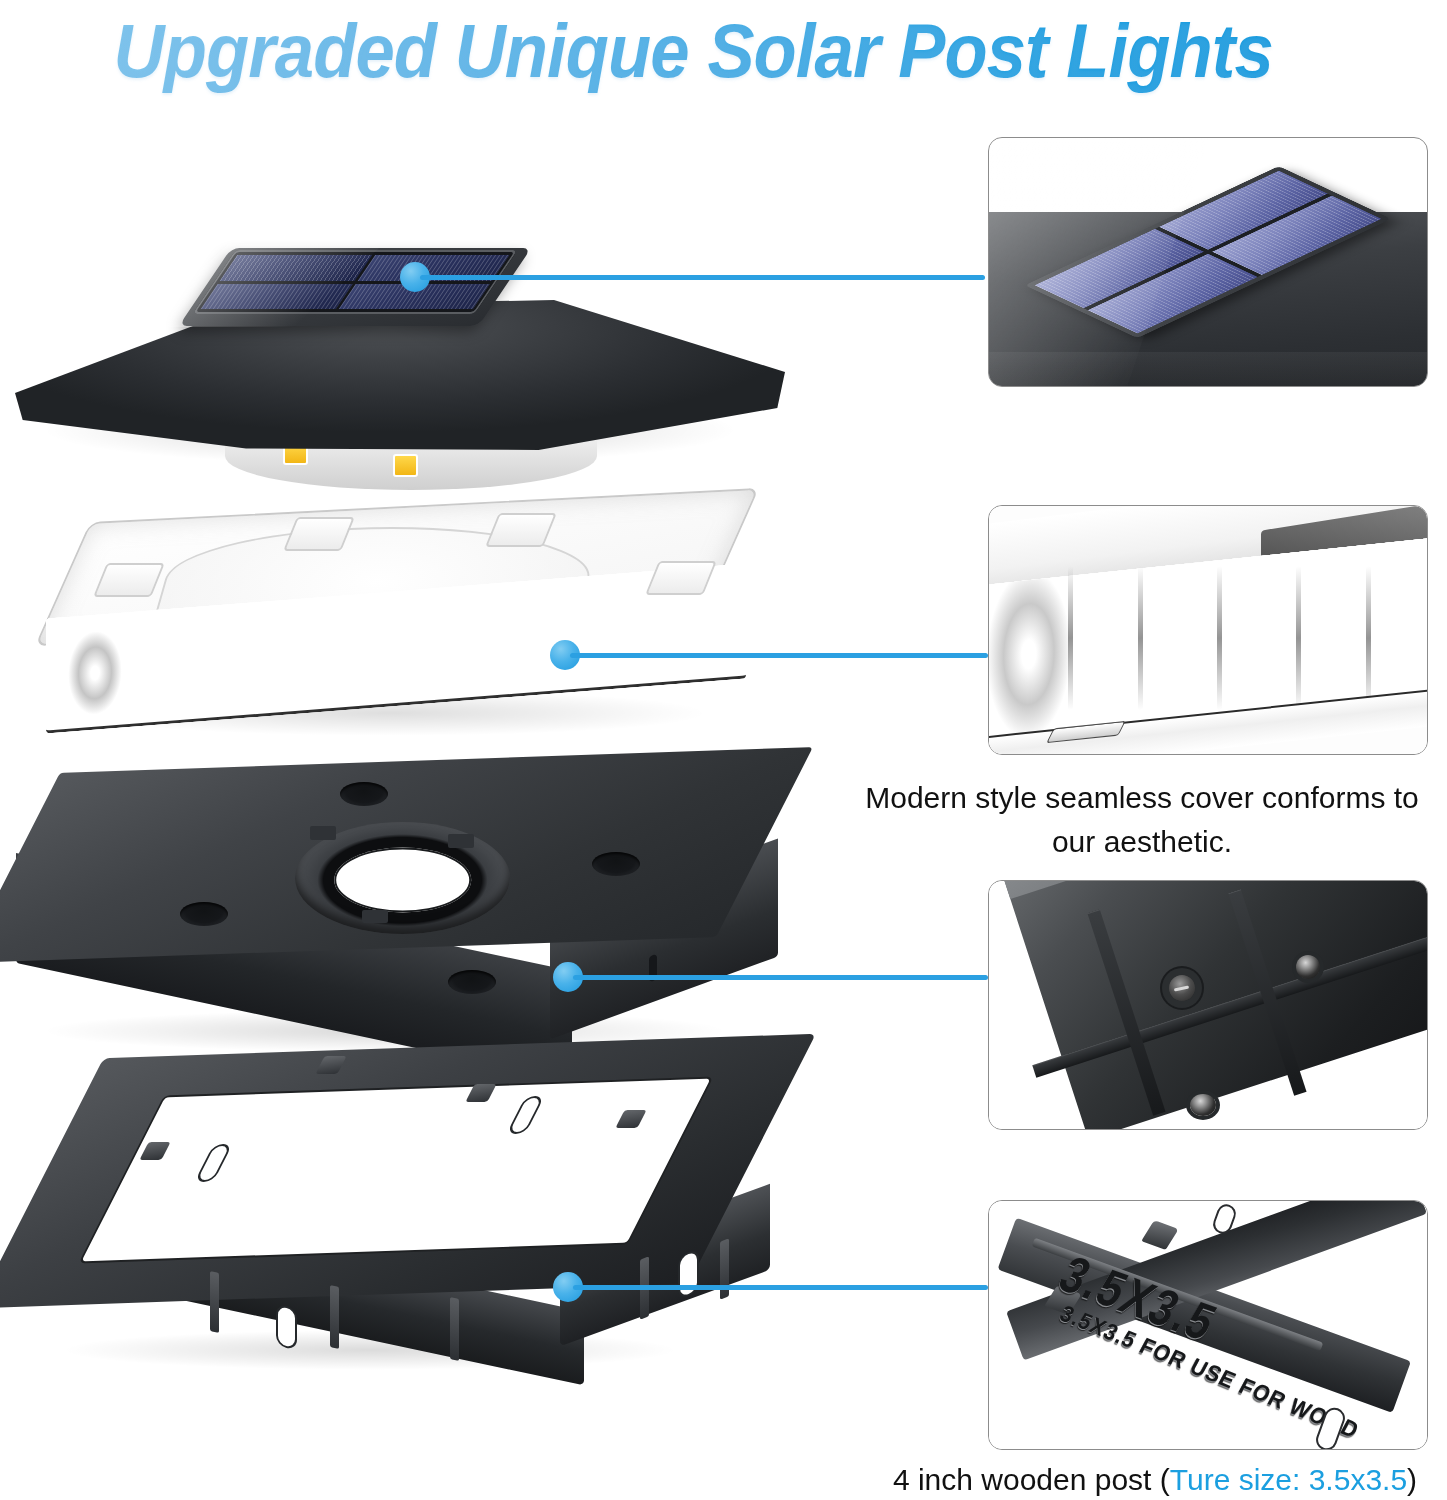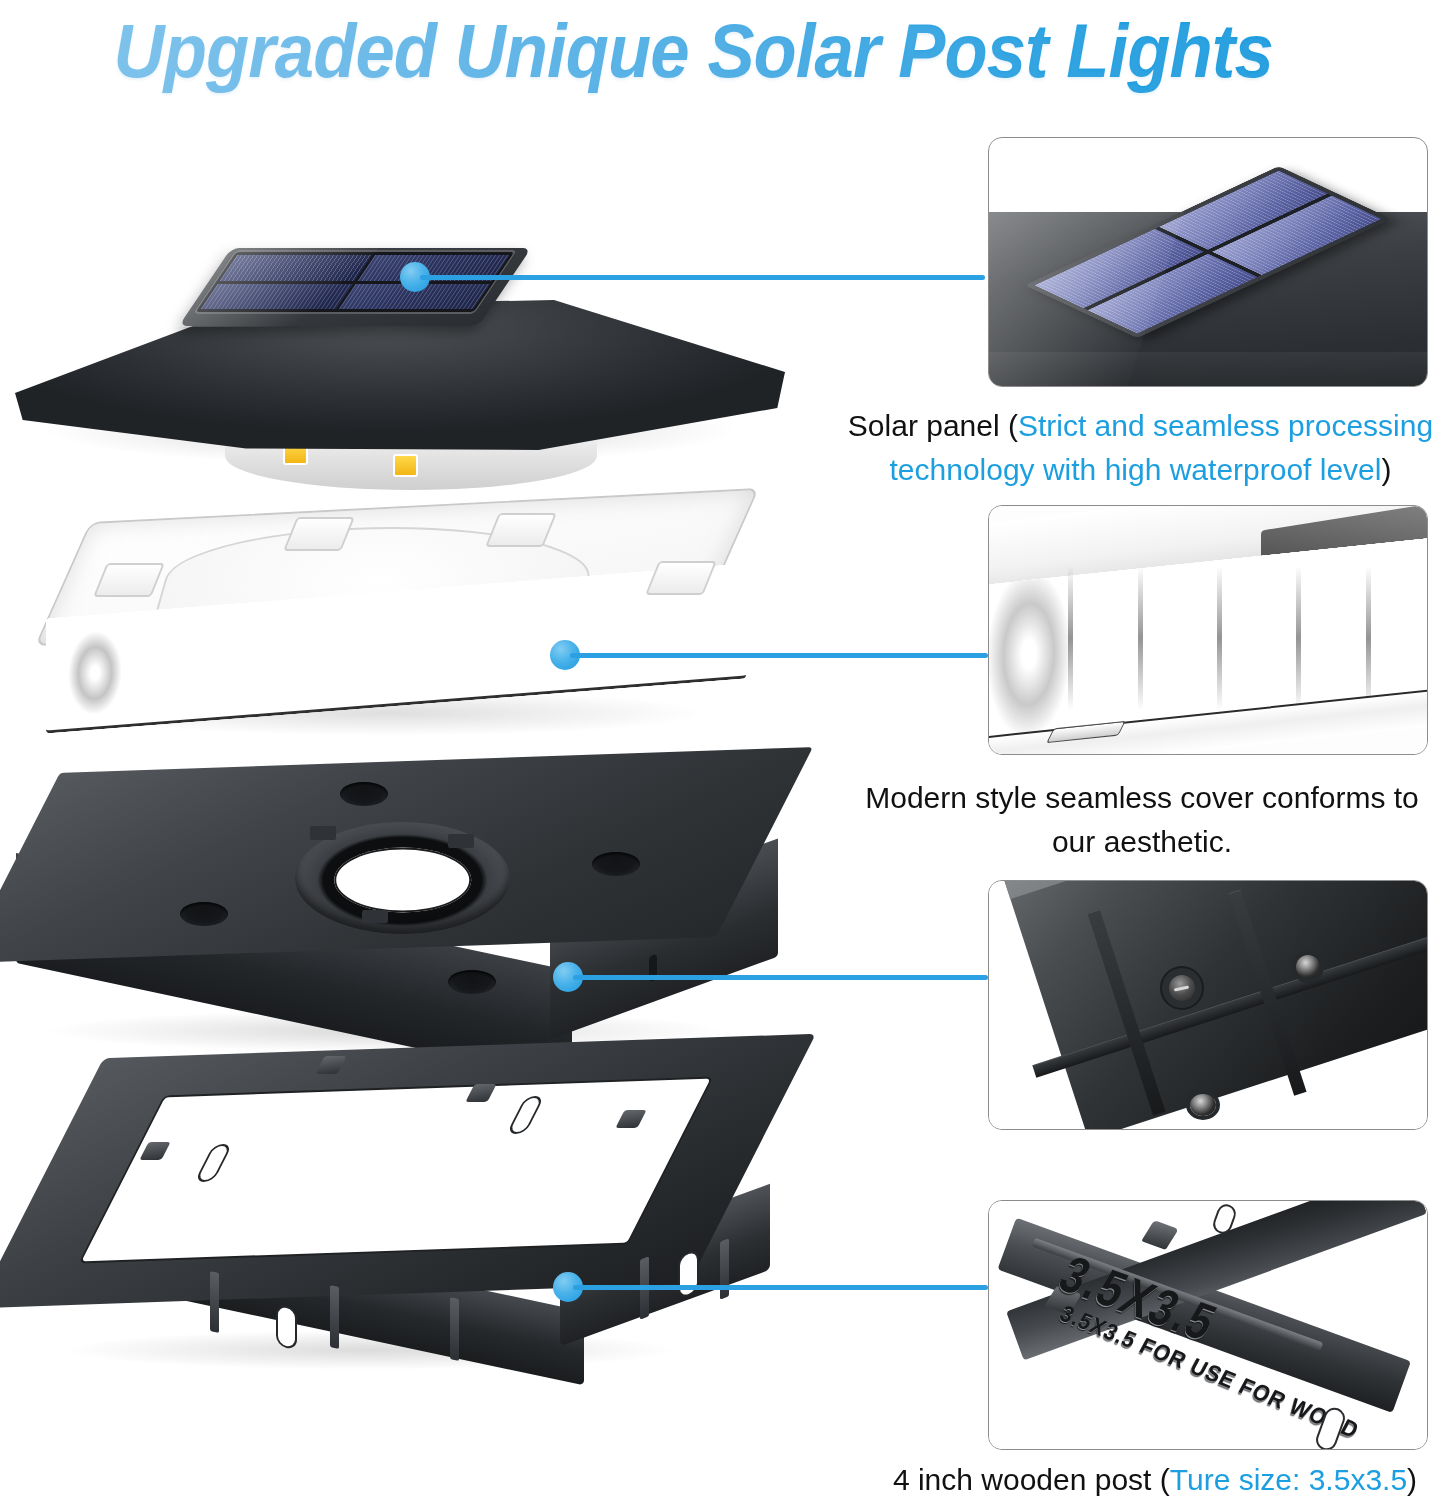--- a/index.html
+++ b/index.html
@@ -491,24 +491,20 @@
           <div class="sp-cell"></div>
           <div class="sp-cell"></div>
           <div class="sp-cell"></div>
           <div class="sp-cell"></div>
         </div>
       </div>
       <div class="sp-sheen"></div>
     </div>
   </div>
 
-  <div class="caption" style="left:838px;top:404px;width:605px;">
-    <span>Solar panel (</span><span class="b">Strict and seamless processing</span>
-    <span class="b">technology with high waterproof level</span><span>)</span>
-  </div>
 
   <div class="panel" style="left:988px;top:505px;width:440px;height:250px;">
     <div class="inner">
       <div class="gl-bg"></div>
       <div class="gl-top"></div>
       <div class="gl-dark"></div>
       <div class="gl-face"></div>
       <div class="gl-rib" style="left:18%;"></div>
       <div class="gl-rib" style="left:34%;"></div>
       <div class="gl-rib" style="left:52%;"></div>

